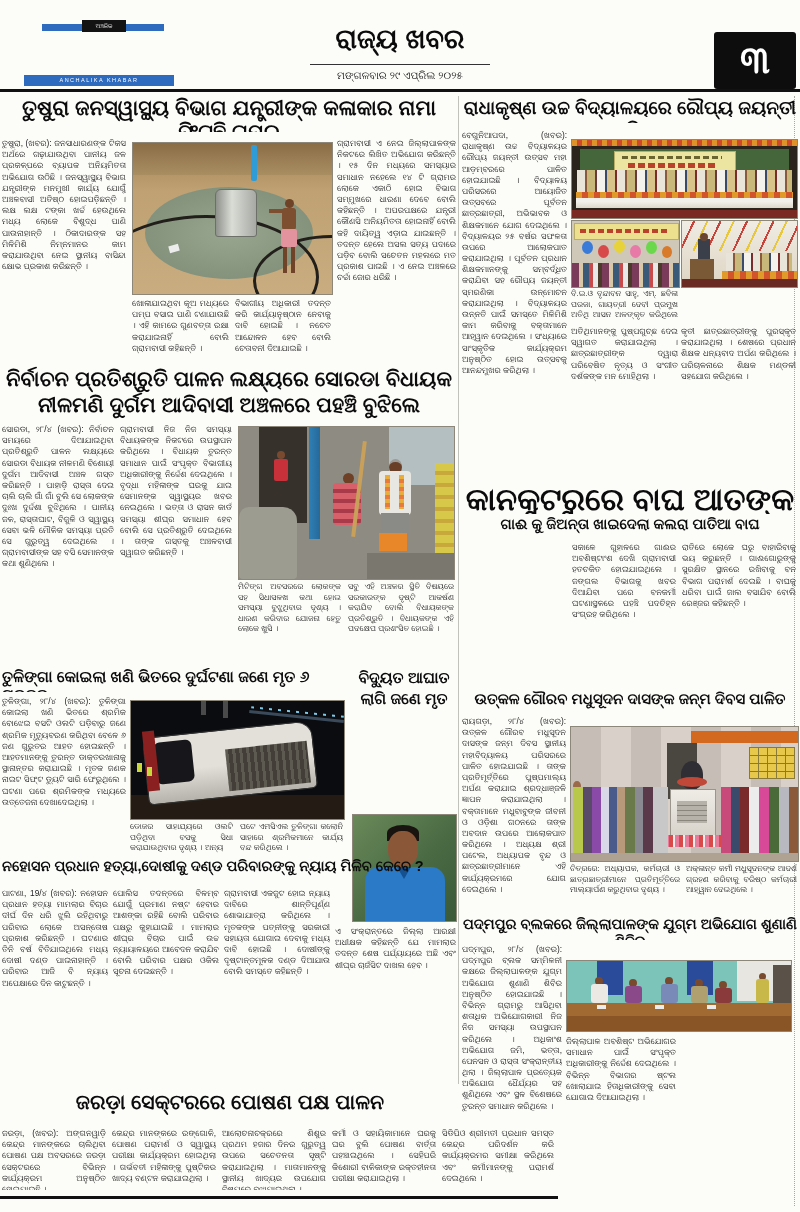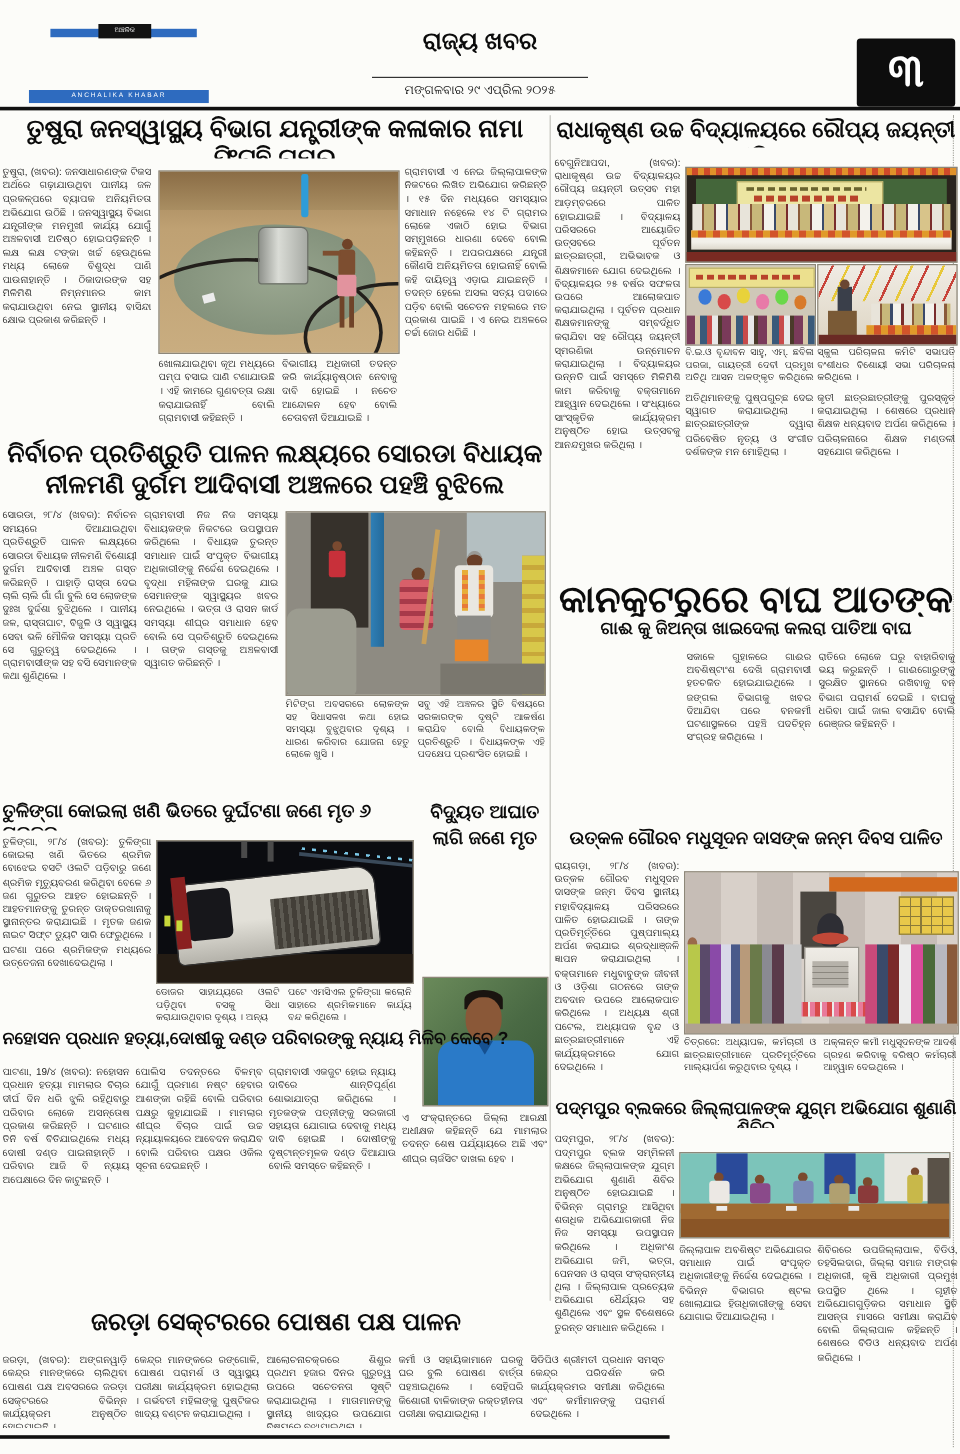--- a/index.html
+++ b/index.html
@@ -21,21 +21,21 @@
 <body>
 
 <div class="page">
 
   <div class="abs" style="left:24px;top:20px;width:162px;height:66px">
     <div class="abs" style="left:18px;top:4px;width:122px;height:7px;background:#2e6bbf"></div>
     <div class="abs center" style="left:58px;top:0;width:44px;height:12px;background:#131313;color:#fff;font-size:6px;line-height:12px">ଅଞ୍ଚଳିକ</div>
     <div class="abs center" style="left:0;top:55px;width:150px;height:11px;background:#2e6bbf;color:#fff;font-size:5.5px;line-height:11px;letter-spacing:1.5px">ANCHALIKA KHABAR</div>
   </div>
 
-  <div class="abs center hl" style="left:260px;top:24px;width:280px;height:38px;font-size:20px">ରାଜ୍ୟ ଖବର</div>
+  <div class="abs center hl" style="left:260px;top:24px;width:280px;height:38px;font-size:27px">ରାଜ୍ୟ ଖବର</div>
   <div class="rule" style="left:310px;top:64px;width:180px;height:1px;background:#333"></div>
   <div class="abs center" style="left:260px;top:69px;width:280px;height:14px;font-size:10.5px">ମଙ୍ଗଳବାର ୨୯ ଏପ୍ରିଲ ୨୦୨୫</div>
 
   <div class="abs center" style="left:714px;top:32px;width:82px;height:57px;background:#0d0d0d;border-radius:3px;color:#fff;font-size:38px;line-height:57px;font-weight:bold">୩</div>
 
   <div class="rule" style="left:0;top:89px;width:800px;height:3px"></div>
   <div class="rule" style="left:458px;top:96px;width:1px;height:988px;background:#c2c2bc"></div>
   <div class="abs" style="left:794px;top:96px;width:1px;height:1110px;border-left:1px dotted #a8a8a0"></div>
 
   <div class="abs center hl" style="left:2px;top:96px;width:454px;height:36px;font-size:21px">ତୁଷୁରା ଜନସ୍ୱାସ୍ଥ୍ୟ ବିଭାଗ ଯନ୍ତ୍ରୀଙ୍କ କଳାକାର ନାମା ଫିଟୁଛି ଗୁମର</div>
@@ -96,21 +96,20 @@
     <div style="left:0;top:0;width:115px;height:30px;background:repeating-linear-gradient(115deg,transparent 0 10px,#c8443a 10px 12px,transparent 12px 22px,#e8c83a 22px 24px)"></div>
     <div style="left:16px;top:18px;width:12px;height:30px;background:#3a3f4a"></div>
     <div style="left:18px;top:12px;width:8px;height:8px;border-radius:50%;background:#6a4632"></div>
     <div style="left:8px;top:38px;width:24px;height:26px;background:#7a5a36"></div>
     <div style="left:44px;top:32px;width:66px;height:18px;background:repeating-linear-gradient(90deg,#e8e4da 0 7px,#8a5a3a 7px 9px,#c8b87a 9px 16px,#3a4a6a 16px 18px,#f4f2ec 18px 25px,#7a2c2c 25px 27px)"></div>
     <div style="left:40px;top:50px;width:75px;height:8px;background:repeating-linear-gradient(90deg,#e09a2a 0 6px,#d2542a 6px 12px)"></div>
     <div style="left:0;top:58px;width:115px;height:8px;background:#6a2a24"></div>
   </div>
 
   <div class="abs cap" style="left:571px;top:289px;width:107px;height:34px">ବି.ଇ.ଓ ବୃନ୍ଦାବନ ସାହୁ, ଏମ୍. ଛବିଳା ପରଜା, ଗାୟତ୍ରୀ ଦେବୀ ପ୍ରମୁଖ ଅତିଥି ଆସନ ଅଳଙ୍କୃତ କରିଥିଲେ ।</div>
-  <div class="abs cap" style="left:681px;top:289px;width:115px;height:34px">ସ୍କୁଲ ପରିଚାଳନା କମିଟି ସଭାପତି ବଂଶୀଧର ବିଶୋୟୀ ସଭା ପରିଚାଳନା କରିଥିଲେ ।</div>
   <div class="abs body-text" style="left:571px;top:326px;width:107px;height:152px">ଅତିଥିମାନଙ୍କୁ ପୁଷ୍ପଗୁଚ୍ଛ ଦେଇ ସ୍ୱାଗତ କରାଯାଇଥିଲା । ଛାତ୍ରଛାତ୍ରୀଙ୍କ ଦ୍ୱାରା ପରିବେଷିତ ନୃତ୍ୟ ଓ ସଂଗୀତ ଦର୍ଶକଙ୍କ ମନ ମୋହିଥିଲା ।</div>
   <div class="abs body-text" style="left:681px;top:326px;width:115px;height:152px">କୃତୀ ଛାତ୍ରଛାତ୍ରୀଙ୍କୁ ପୁରସ୍କୃତ କରାଯାଇଥିଲା । ଶେଷରେ ପ୍ରଧାନ ଶିକ୍ଷକ ଧନ୍ୟବାଦ ଅର୍ପଣ କରିଥିଲେ । ପରିଚାଳନାରେ ଶିକ୍ଷକ ମଣ୍ଡଳୀ ସହଯୋଗ କରିଥିଲେ ।</div>
 
   <div class="abs center hl" style="left:2px;top:366px;width:454px;height:54px;font-size:21px;line-height:1.22">ନିର୍ବାଚନ ପ୍ରତିଶ୍ରୁତି ପାଳନ ଲକ୍ଷ୍ୟରେ ସୋରଡା ବିଧାୟକ ନୀଳମଣି ଦୁର୍ଗମ ଆଦିବାସୀ ଅଞ୍ଚଳରେ ପହଞ୍ଚି ବୁଝିଲେ ଲୋକଙ୍କ ସମସ୍ୟା</div>
   <div class="abs body-text" style="left:2px;top:424px;width:112px;height:236px">ସୋରଡା, ୨୮/୪ (ଖବର): ନିର୍ବାଚନ ସମୟରେ ଦିଆଯାଇଥିବା ପ୍ରତିଶ୍ରୁତି ପାଳନ ଲକ୍ଷ୍ୟରେ ସୋରଡା ବିଧାୟକ ନୀଳମଣି ବିଶୋୟୀ ଦୁର୍ଗମ ଆଦିବାସୀ ଅଞ୍ଚଳ ଗସ୍ତ କରିଛନ୍ତି । ପାହାଡ଼ି ରାସ୍ତା ଦେଇ ଚାଲି ଚାଲି ଗାଁ ଗାଁ ବୁଲି ସେ ଲୋକଙ୍କ ଦୁଃଖ ଦୁର୍ଦ୍ଦଶା ବୁଝିଥିଲେ । ପାନୀୟ ଜଳ, ରାସ୍ତାଘାଟ, ବିଜୁଳି ଓ ସ୍ୱାସ୍ଥ୍ୟ ସେବା ଭଳି ମୌଳିକ ସମସ୍ୟା ପ୍ରତି ସେ ଗୁରୁତ୍ୱ ଦେଇଥିଲେ । ଗ୍ରାମବାସୀଙ୍କ ସହ ବସି ସେମାନଙ୍କ କଥା ଶୁଣିଥିଲେ ।</div>
   <div class="abs body-text" style="left:120px;top:424px;width:112px;height:236px">ଗ୍ରାମବାସୀ ନିଜ ନିଜ ସମସ୍ୟା ବିଧାୟକଙ୍କ ନିକଟରେ ଉପସ୍ଥାପନ କରିଥିଲେ । ବିଧାୟକ ତୁରନ୍ତ ସମାଧାନ ପାଇଁ ସଂପୃକ୍ତ ବିଭାଗୀୟ ଅଧିକାରୀଙ୍କୁ ନିର୍ଦ୍ଦେଶ ଦେଇଥିଲେ । ବୃଦ୍ଧା ମହିଳାଙ୍କ ଘରକୁ ଯାଇ ସେମାନଙ୍କ ସ୍ୱାସ୍ଥ୍ୟର ଖବର ନେଇଥିଲେ । ଭତ୍ତା ଓ ରାସନ କାର୍ଡ ସମସ୍ୟା ଶୀଘ୍ର ସମାଧାନ ହେବ ବୋଲି ସେ ପ୍ରତିଶ୍ରୁତି ଦେଇଥିଲେ । ତାଙ୍କ ଗସ୍ତକୁ ଅଞ୍ଚଳବାସୀ ସ୍ୱାଗତ କରିଛନ୍ତି ।</div>
 
   <div class="photo" style="left:238px;top:426px;width:215px;height:152px">
     <div style="inset:0;background:#8e8b82"></div>
     <div style="left:20px;top:0;width:48px;height:96px;background:#36312b"></div>
@@ -221,21 +220,20 @@
     <div style="left:192px;top:12px;width:7px;height:7px;border-radius:50%;background:#7a4a2e"></div>
     <div style="left:189px;top:18px;width:13px;height:24px;background:#c8b84a;border-radius:3px"></div>
     <div style="left:0;top:46px;width:224px;height:4px;background:#b87a3a"></div>
     <div style="left:0;top:42px;width:224px;height:28px;background:linear-gradient(180deg,#a06a32 0 45%,#8a5526 45% 100%)"></div>
     <div style="left:30px;top:44px;width:9px;height:4px;background:#ececec"></div>
     <div style="left:88px;top:44px;width:9px;height:4px;background:#ececec"></div>
     <div style="left:140px;top:44px;width:9px;height:4px;background:#ececec"></div>
   </div>
 
   <div class="abs body-text" style="left:566px;top:1036px;width:110px;height:158px">ଜିଲ୍ଲାପାଳ ଅବଶିଷ୍ଟ ଅଭିଯୋଗର ସମାଧାନ ପାଇଁ ସଂପୃକ୍ତ ଅଧିକାରୀଙ୍କୁ ନିର୍ଦ୍ଦେଶ ଦେଇଥିଲେ । ବିଭିନ୍ନ ବିଭାଗର ଷ୍ଟଲ ଖୋଲାଯାଇ ହିତାଧିକାରୀଙ୍କୁ ସେବା ଯୋଗାଇ ଦିଆଯାଇଥିଲା ।</div>
-  <div class="abs body-text" style="left:681px;top:1036px;width:117px;height:170px">ଶିବିରରେ ଉପଜିଲ୍ଲାପାଳ, ବିଡିଓ, ତହସିଲଦାର, ଜିଲ୍ଲା ସମାଜ ମଙ୍ଗଳ ଅଧିକାରୀ, କୃଷି ଅଧିକାରୀ ପ୍ରମୁଖ ଉପସ୍ଥିତ ଥିଲେ । ଗୃହୀତ ଅଭିଯୋଗଗୁଡ଼ିକର ସମାଧାନ ସ୍ଥିତି ଆସନ୍ତା ମାସରେ ସମୀକ୍ଷା କରାଯିବ ବୋଲି ଜିଲ୍ଲାପାଳ କହିଛନ୍ତି । ଶେଷରେ ବିଡିଓ ଧନ୍ୟବାଦ ଅର୍ପଣ କରିଥିଲେ ।</div>
 
   <div class="abs center hl" style="left:10px;top:1090px;width:440px;height:32px;font-size:20.5px">ଜରଡ଼ା ସେକ୍ଟରରେ ପୋଷଣ ପକ୍ଷ ପାଳନ</div>
   <div class="abs body-text" style="left:2px;top:1128px;width:104px;height:62px">ଜରଡ଼ା, (ଖବର): ଅଙ୍ଗନୱାଡ଼ି କେନ୍ଦ୍ର ମାନଙ୍କରେ ଚାଲିଥିବା ପୋଷଣ ପକ୍ଷ ଅବସରରେ ଜରଡ଼ା ସେକ୍ଟରରେ ବିଭିନ୍ନ କାର୍ଯ୍ୟକ୍ରମ ଅନୁଷ୍ଠିତ ହୋଇଯାଇଛି ।</div>
   <div class="abs body-text" style="left:112px;top:1128px;width:104px;height:62px">କେନ୍ଦ୍ର ମାନଙ୍କରେ ରଙ୍ଗୋଳି, ପୋଷଣ ପରାମର୍ଶ ଓ ସ୍ୱାସ୍ଥ୍ୟ ପରୀକ୍ଷା କାର୍ଯ୍ୟକ୍ରମ ହୋଇଥିଲା । ଗର୍ଭବତୀ ମହିଳାଙ୍କୁ ପୁଷ୍ଟିକର ଖାଦ୍ୟ ବଣ୍ଟନ କରାଯାଇଥିଲା ।</div>
   <div class="abs body-text" style="left:222px;top:1128px;width:104px;height:62px">ଆଲୋଚନାଚକ୍ରରେ ଶିଶୁର ପ୍ରଥମ ହଜାର ଦିନର ଗୁରୁତ୍ୱ ଉପରେ ସଚେତନତା ସୃଷ୍ଟି କରାଯାଇଥିଲା । ମାତାମାନଙ୍କୁ ସ୍ଥାନୀୟ ଖାଦ୍ୟର ଉପଯୋଗ ବିଷୟରେ ବୁଝାଯାଇଥିଲା ।</div>
   <div class="abs body-text" style="left:332px;top:1128px;width:104px;height:62px">କର୍ମୀ ଓ ସହାୟିକାମାନେ ଘରକୁ ଘର ବୁଲି ପୋଷଣ ବାର୍ତ୍ତା ପହଞ୍ଚାଇଥିଲେ । ସେହିପରି କିଶୋରୀ ବାଳିକାଙ୍କ ରକ୍ତହୀନତା ପରୀକ୍ଷା କରାଯାଇଥିଲା ।</div>
   <div class="abs body-text" style="left:442px;top:1128px;width:112px;height:62px">ସିଡିପିଓ ଶ୍ରୀମତୀ ପ୍ରଧାନ ସମସ୍ତ କେନ୍ଦ୍ର ପରିଦର୍ଶନ କରି କାର୍ଯ୍ୟକ୍ରମର ସମୀକ୍ଷା କରିଥିଲେ ଏବଂ କର୍ମୀମାନଙ୍କୁ ପରାମର୍ଶ ଦେଇଥିଲେ ।</div>
   <div class="rule" style="left:0;top:1196px;width:558px;height:3px"></div>
 
 </div>

